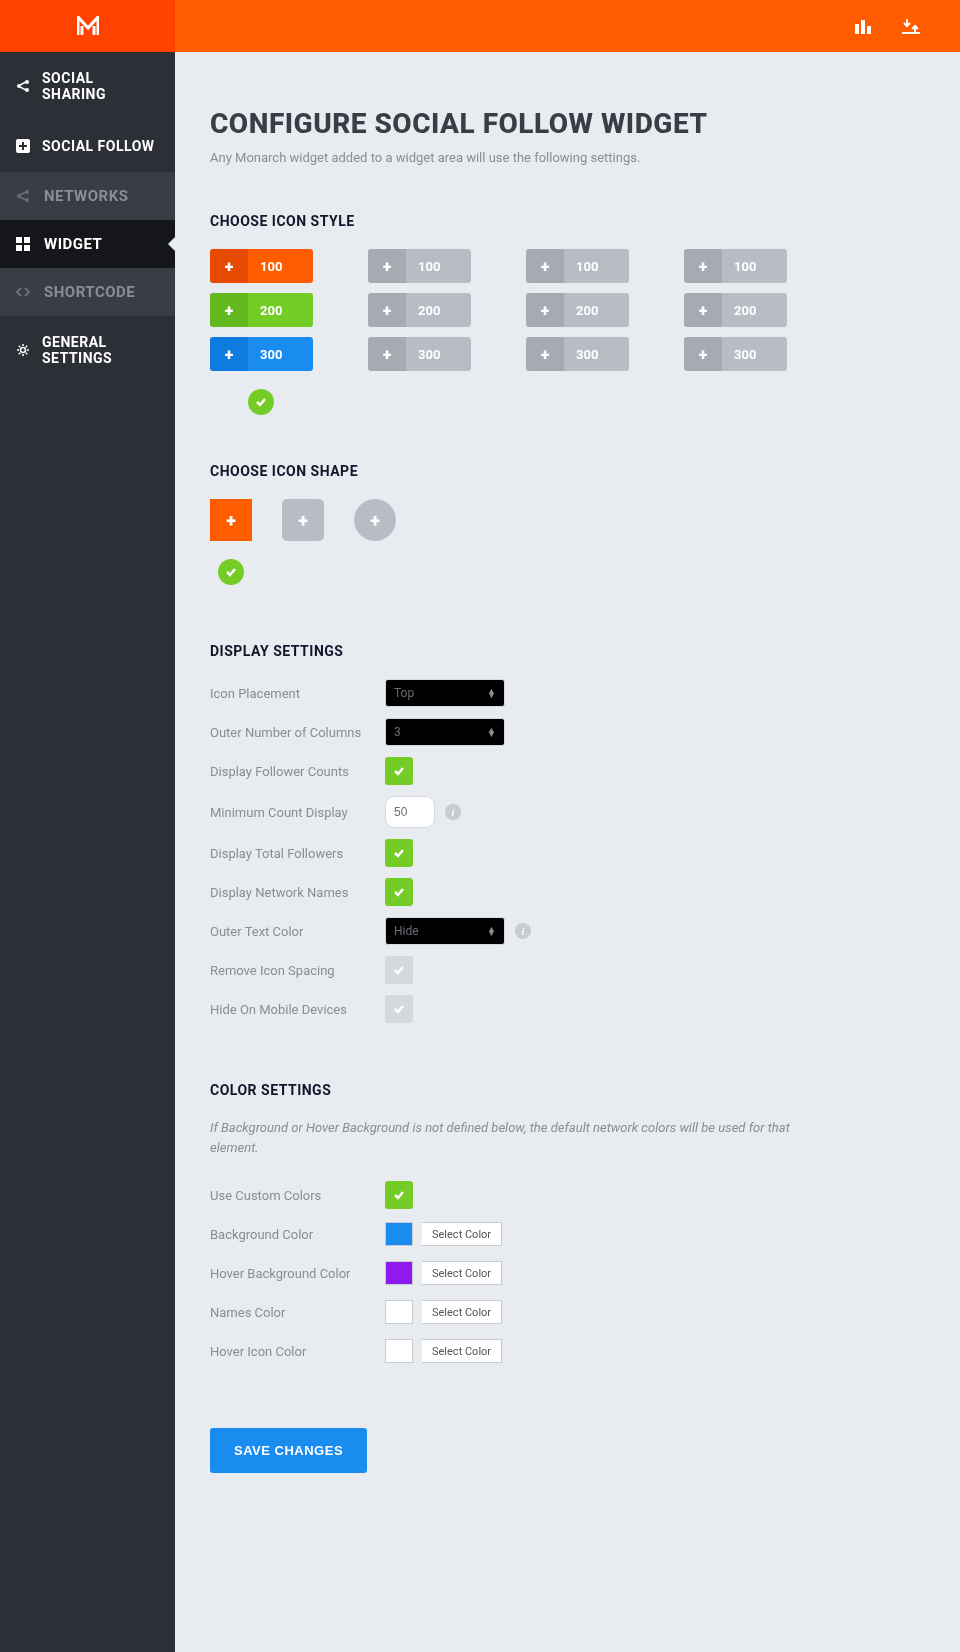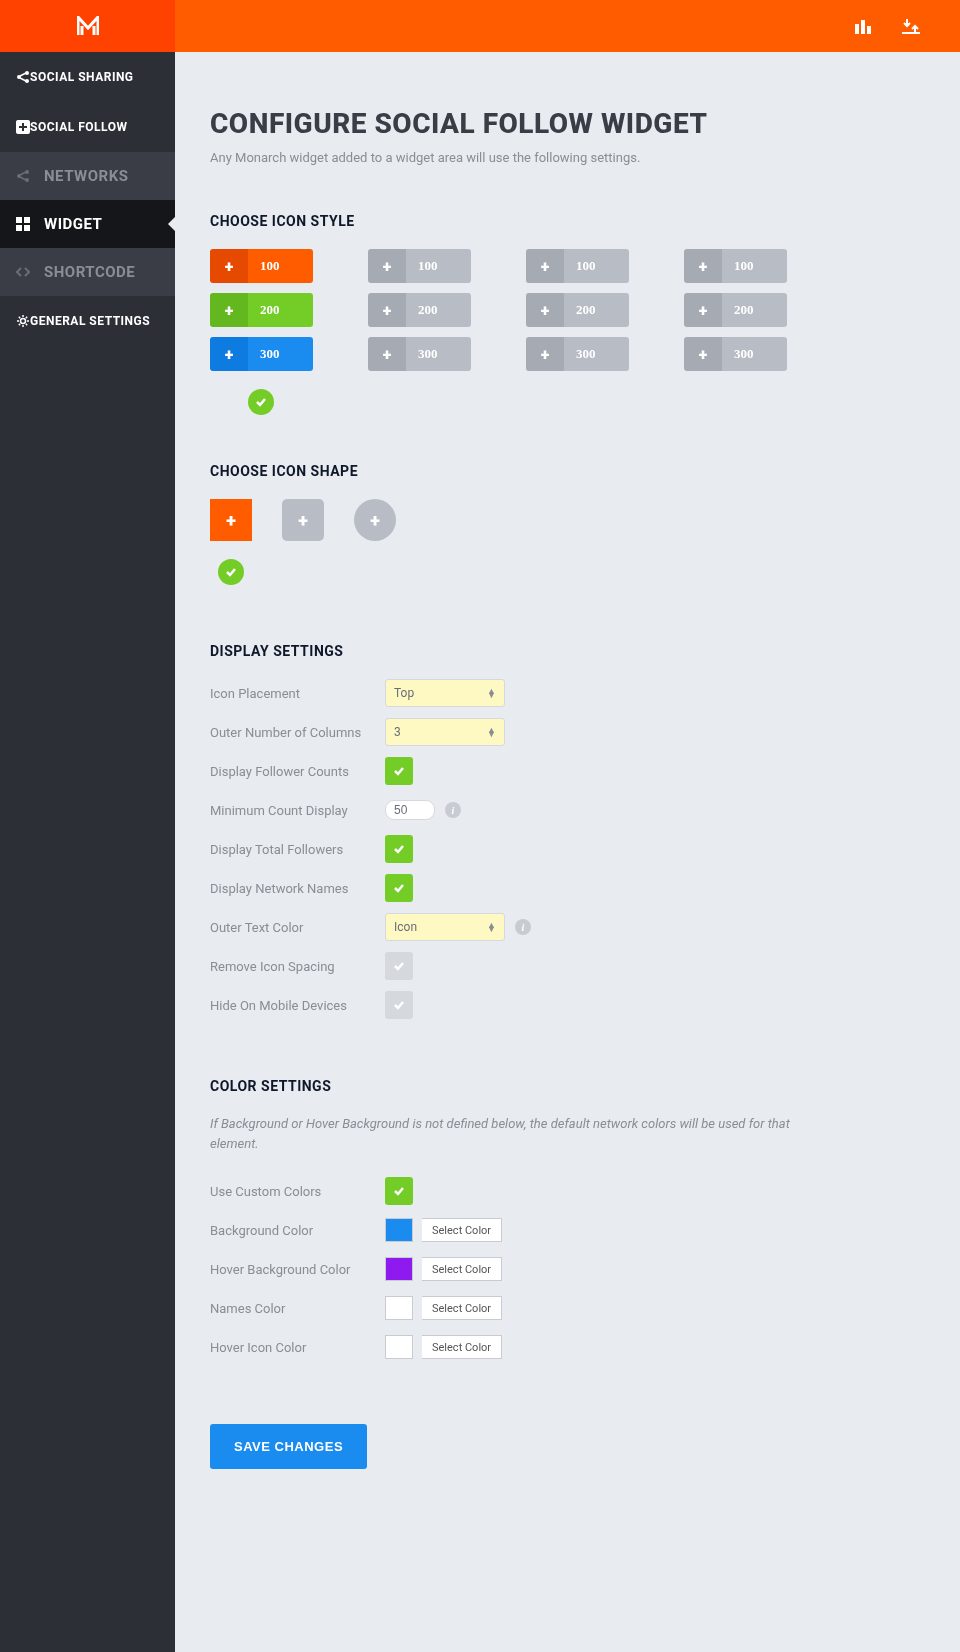--- a/index.html
+++ b/index.html
@@ -5,50 +5,50 @@
 *{box-sizing:border-box;margin:0;padding:0;}
 body{font-family:-apple-system,BlinkMacSystemFont,"Segoe UI",Roboto,"Helvetica Neue",Arial,sans-serif;background:#e8ebf0;width:960px;height:1652px;overflow:hidden;}
 .header{height:52px;background:#ff5c00;display:flex;align-items:center;}
 .logo-box{width:175px;height:52px;background:#ff4200;display:flex;align-items:center;justify-content:center;}
 .logo{color:#fff;font-weight:900;font-size:22px;}
 .header-spacer{flex:1;}
 .header-icons{display:flex;gap:30px;padding-right:40px;}
 .header-icon{color:#fff;cursor:pointer;}
 .layout{display:flex;height:1600px;}
 .sidebar{width:175px;background:#2d2f37;}
-.sidebar-item{display:flex;align-items:center;padding:18px 16px;color:#fff;font-size:12px;font-weight:700;letter-spacing:0.5px;cursor:pointer;}
+.sidebar-item{display:flex;align-items:center;gap:12px;padding:18px 16px;color:#fff;font-size:14px;font-weight:700;letter-spacing:0.5px;cursor:pointer;}
 .sidebar-sub{background:#3a3d45;color:#8a8d95;padding:15px 16px 15px 44px;display:flex;align-items:center;gap:12px;font-size:15px;font-weight:700;letter-spacing:0.5px;cursor:pointer;position:relative;}
 .sidebar-sub.active{background:#15161a;color:#fff;}
 .sidebar-sub.active::after{content:'';position:absolute;right:-1px;top:50%;transform:translateY(-50%);border:8px solid transparent;border-right-color:#e8ebf0;}
 .sidebar-sub .sub-icon{position:absolute;left:16px;color:#6a6d75;}
 .sidebar-sub.active .sub-icon{color:#fff;}
 .content{flex:1;padding:55px 35px;}
 h1{font-size:28px;font-weight:800;color:#3a3d45;letter-spacing:0.5px;margin-bottom:10px;}
 .subtitle{color:#8a8d95;font-size:13px;margin-bottom:48px;}
 h2{font-size:14px;font-weight:700;color:#0f172a;letter-spacing:0.5px;margin-bottom:20px;}
 .icon-style-grid{display:grid;grid-template-columns:repeat(4,103px);gap:10px 55px;margin-bottom:18px;}
 .style-btn{display:flex;height:34px;border-radius:3px;overflow:hidden;cursor:pointer;}
 .style-btn .plus{width:38px;display:flex;align-items:center;justify-content:center;color:#fff;font-weight:900;font-size:16px;}
-.style-btn .num{flex:1;display:flex;align-items:center;padding-left:12px;color:#fff;font-weight:700;font-size:13px;font-family:Liberation Serif, serif;}
+.style-btn .num{flex:1;display:flex;align-items:center;padding-left:12px;color:#fff;font-weight:700;font-size:13px;}
 .style-btn.orange .plus{background:#e64a00;}.style-btn.orange .num{background:#ff5c00;}
 .style-btn.green .plus{background:#62b81e;}.style-btn.green .num{background:#74cc27;}
 .style-btn.blue .plus{background:#0d7be0;}.style-btn.blue .num{background:#1a8cf0;}
 .style-btn.gray .plus{background:#a6aab3;}.style-btn.gray .num{background:#b8bcc5;}
 .check-badge{width:26px;height:26px;border-radius:50%;background:#74cc27;color:#fff;display:flex;align-items:center;justify-content:center;margin-left:38px;margin-bottom:48px;}
 .shape-row{display:flex;gap:30px;margin-bottom:18px;}
 .shape-btn{width:42px;height:42px;display:flex;align-items:center;justify-content:center;color:#fff;font-weight:900;font-size:18px;cursor:pointer;}
 .shape-sq{background:#ff5c00;}
 .shape-rd{background:#b8bcc5;border-radius:5px;}
 .shape-ci{background:#b8bcc5;border-radius:50%;}
 .check-badge2{width:26px;height:26px;border-radius:50%;background:#74cc27;color:#fff;display:flex;align-items:center;justify-content:center;margin-left:8px;margin-bottom:58px;}
 .setting-row{display:flex;align-items:center;margin-bottom:11px;min-height:28px;}
 .setting-label{width:175px;color:#8a8d95;font-size:13px;}
-.select{width:120px;height:28px;border:1px solid #d5d8dd;background:#fef9c3;border-radius:3px;padding:0 8px;font-size:12px;color:#6a6d75;display:flex;align-items:center;justify-content:space-between;cursor:pointer;}
+.select{width:120px;height:28px;border:1px solid #d5d8dd;background:#000000;border-radius:3px;padding:0 8px;font-size:12px;color:#6a6d75;display:flex;align-items:center;justify-content:space-between;cursor:pointer;}
 .select .caret{font-size:9px;color:#8a8d95;line-height:0.5;}
-.input-sm{width:50px;height:20px;border:1px solid #d5d8dd;background:#fff;border-radius:9px;padding:0 8px;font-size:12px;color:#6a6d75;}
+.input-sm{width:50px;height:32px;border:1px solid #d5d8dd;background:#fff;border-radius:9px;padding:0 8px;font-size:12px;color:#6a6d75;}
 .toggle{width:28px;height:28px;border-radius:3px;display:flex;align-items:center;justify-content:center;cursor:pointer;}
 .toggle.on{background:#74cc27;color:#fff;}
 .toggle.off{background:#d5d8dd;color:#fff;}
 .info-icon{width:16px;height:16px;border-radius:50%;background:#c8cbd1;color:#fff;display:flex;align-items:center;justify-content:center;font-size:10px;font-weight:bold;margin-left:10px;font-style:italic;font-family:serif;}
 .section-gap{height:48px;}
 .subtitle-em{color:#8a8d95;font-size:13px;font-style:italic;margin-bottom:24px;max-width:580px;line-height:1.5;}
 .color-row{display:flex;align-items:center;margin-bottom:11px;min-height:28px;}
 .swatch{width:28px;height:24px;border:1px solid #c8cbd1;}
 .swatch-btn{height:24px;border:1px solid #c8cbd1;border-left:none;background:#fff;padding:0 10px;font-size:11px;color:#555;display:flex;align-items:center;cursor:pointer;margin-left:9px;}
 .save-btn{margin-top:52px;background:#1a8cf0;color:#fff;border:none;border-radius:3px;padding:15px 24px;font-size:13px;font-weight:800;letter-spacing:0.5px;cursor:pointer;}
@@ -258,21 +258,21 @@
       <div class="setting-label">Display Network Names</div>
       <div class="toggle on">
           <svg width="14" height="14" viewBox="0 0 14 14">
             <path d="M3 7 L6 10 L11 4" stroke="#fff" stroke-width="2.5" fill="none"></path>
           </svg>
         </div>
     </div>
     <div class="setting-row">
       <div class="setting-label">Outer Text Color</div>
       <div class="select">
-          <span>Icon</span>
+          <span>Hide</span>
           <span class="caret">▲<br>▼</span>
         </div>
       <div class="info-icon">i</div>
     </div>
     <div class="setting-row">
       <div class="setting-label">Remove Icon Spacing</div>
       <div class="toggle off">
           <svg width="14" height="14" viewBox="0 0 14 14">
             <path d="M3 7 L6 10 L11 4" stroke="#fff" stroke-width="2.5" fill="none"></path>
           </svg>

